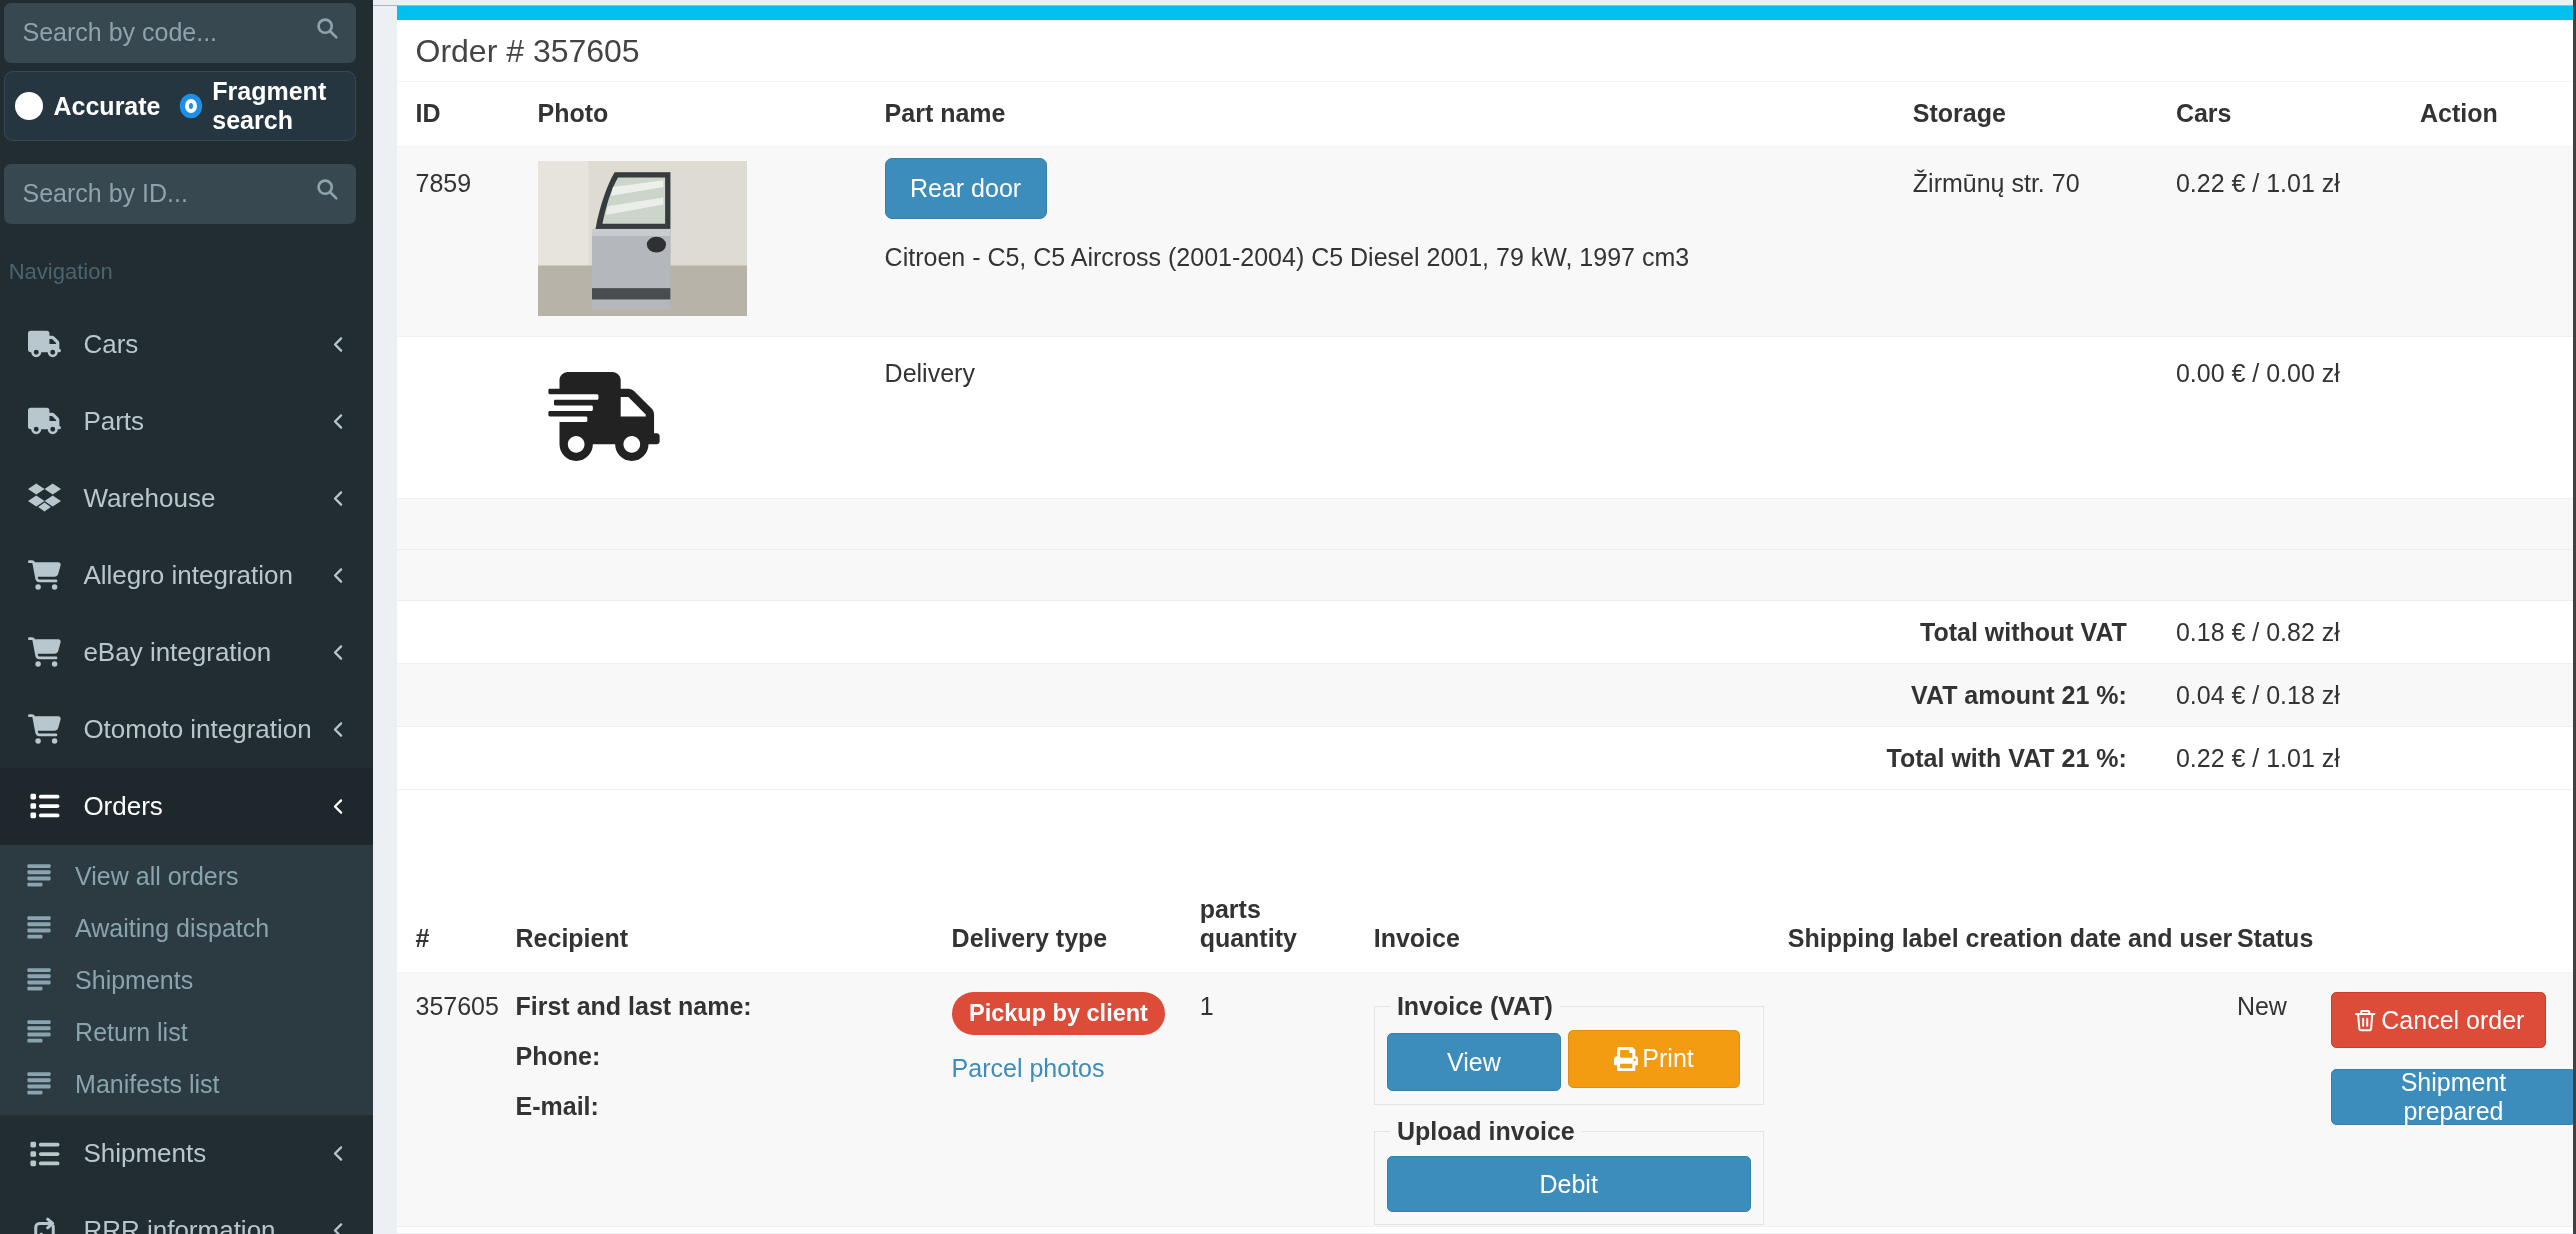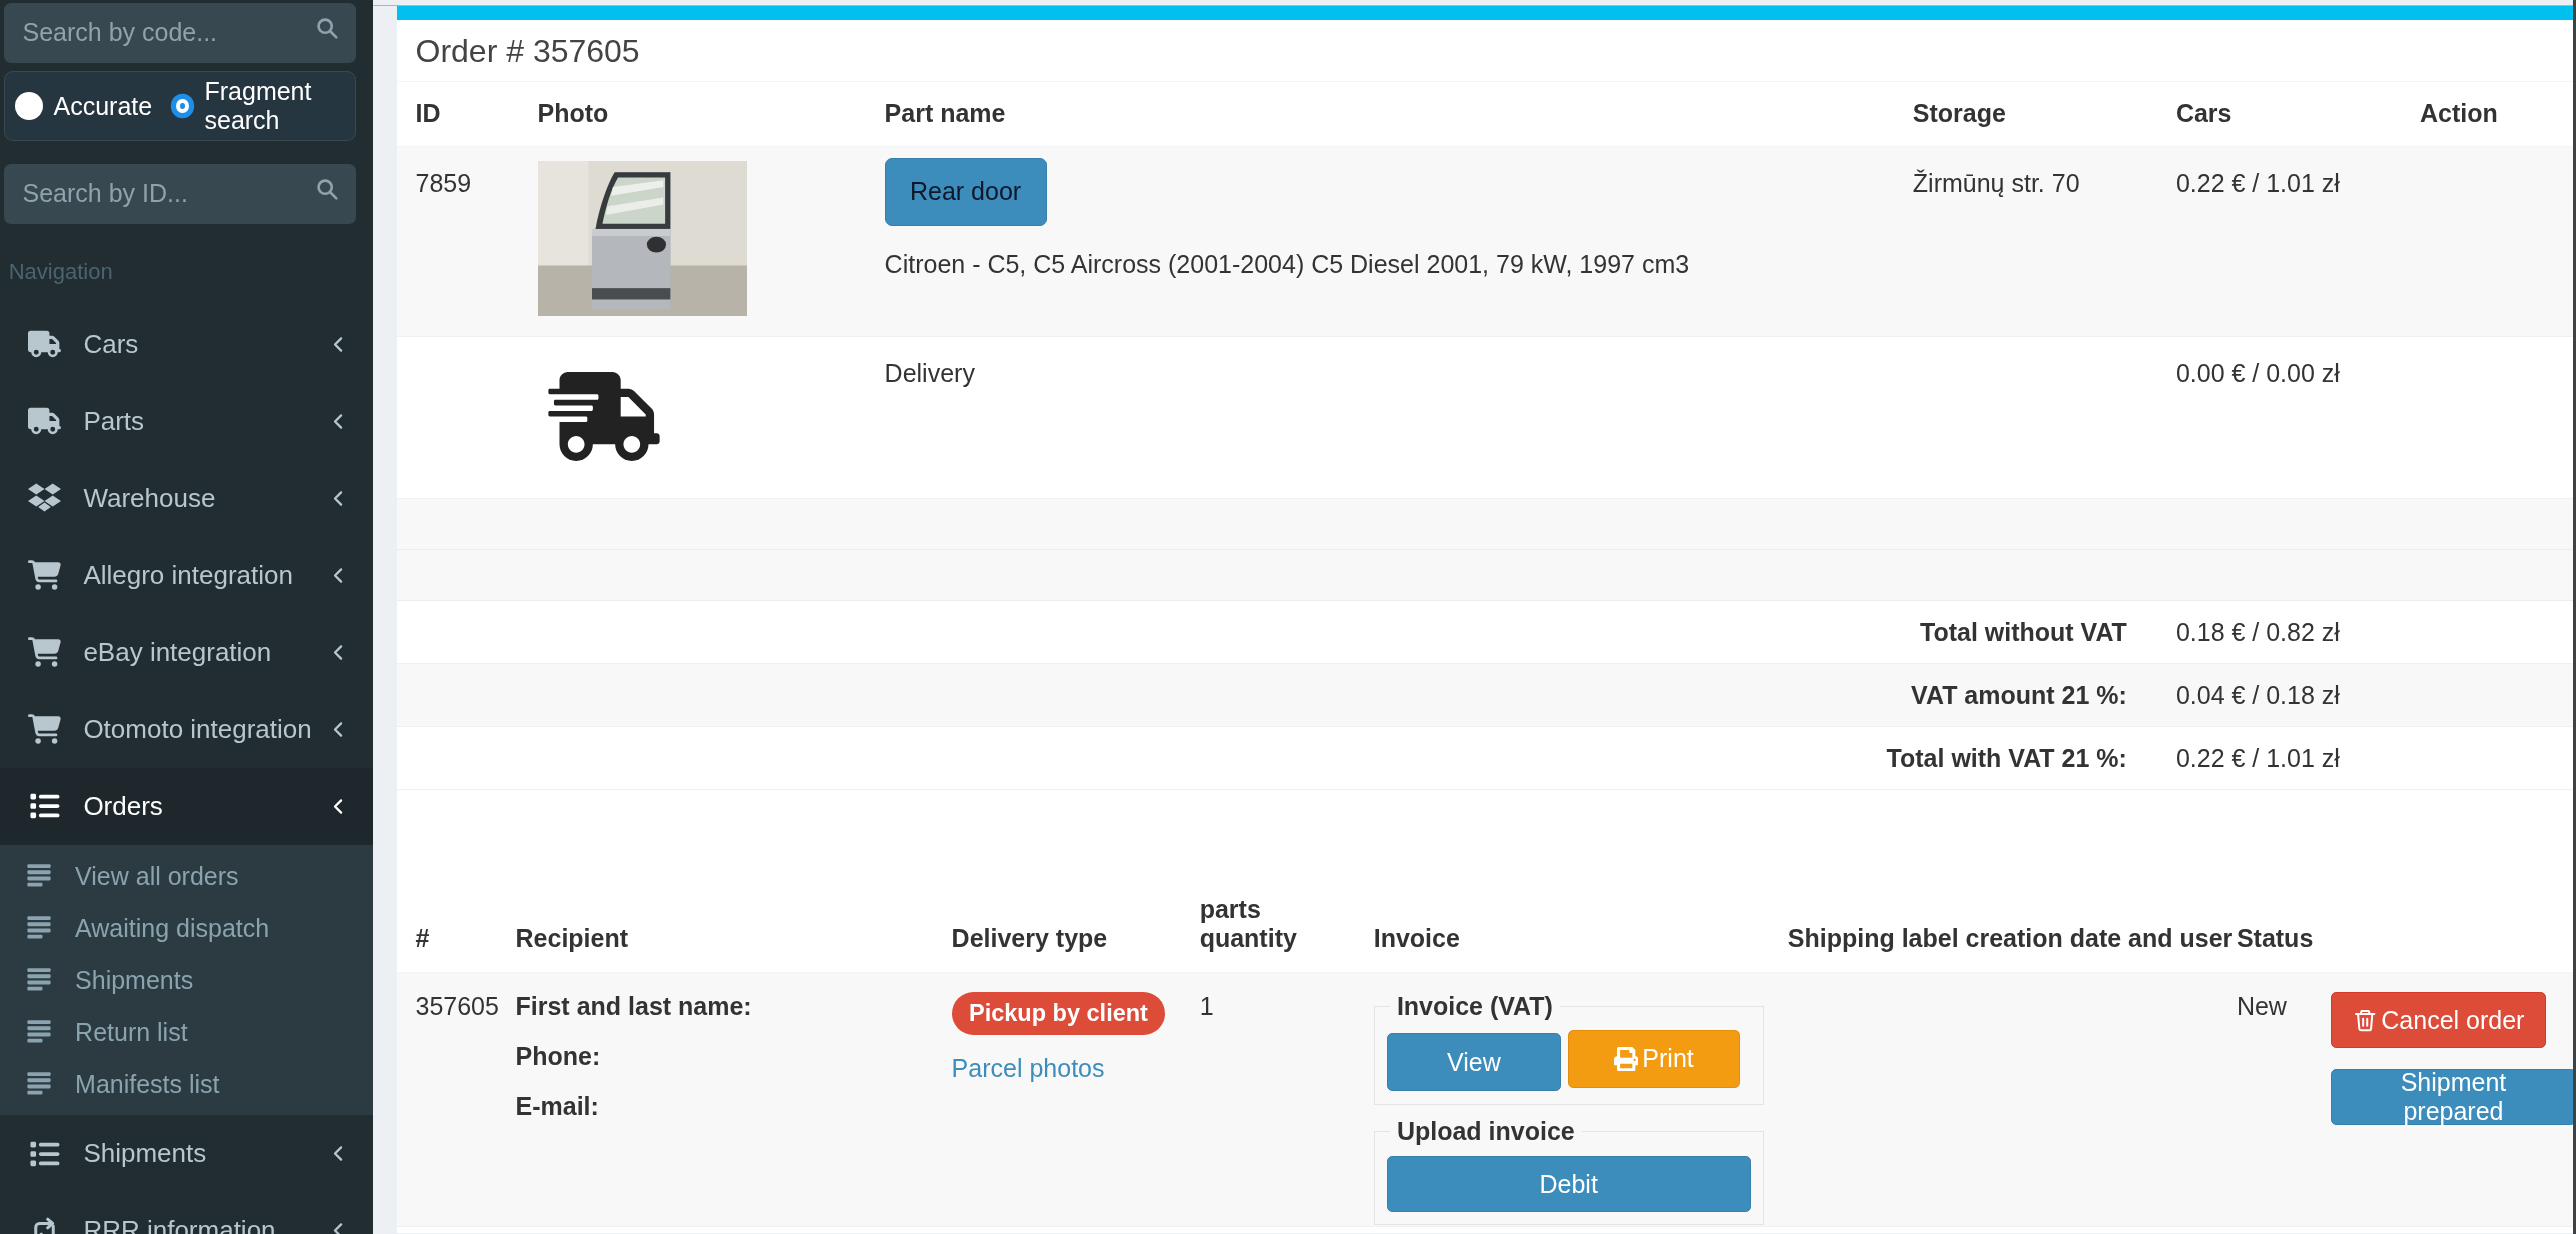--- a/index.html
+++ b/index.html
@@ -8,21 +8,21 @@
   .app { display:flex; width:2576px; height:1235px; position:relative; }
 
   
   .sidebar { width:373px; min-width:373px; height:100%; background:#222d32; padding-top:2.6px; overflow:hidden; }
   .search-box { position:relative; margin:0 17.4px 0 3.5px; width:352px; height:60px; }
   .search-box input { width:100%; height:100%; background:#374850; border:none; border-radius:7px;
       color:#e6edf0; font-size:25px; padding:0 54px 0 19px; outline:none; font-family:inherit; }
   .search-box input::placeholder { color:#8fa3ac; }
   .search-icon { position:absolute; right:15.7px; top:13px; width:24.4px; height:24.4px; color:#8fa3ac; }
   .radio-panel { margin:8.7px 17.4px 0 3.5px; width:352px; height:70px; background:#263640; border:0.9px solid #3b4a52;
-      border-radius:8.7px; display:flex; align-items:center; padding:0 10.5px; color:#fff; font-size:25px; }
+      border-radius:8.7px; display:flex; align-items:center; padding:0 10.5px; color:#fff; font-size:25px;font-weight:bold; }
   .radio-opt { display:flex; align-items:center; gap:10.5px; cursor:pointer; }
   .radio-opt + .radio-opt { margin-left:19px; }
   .radio { width:28px; height:28px; border-radius:50%; background:#fff; }
   .radio.checked { width:14px; height:14px; background:#1d8fe8; border:4.4px solid #fff; box-shadow:0 0 0 5.2px #1d8fe8; margin:5.2px; }
   .sb2 { margin-top:22.7px; }
   .nav-header { color:#4b646f; font-size:22px; padding:35px 0 21px 8.7px; }
   .nav-item { height:77px; display:flex; align-items:center; padding-left:28px; color:#b8c7ce; font-size:26px; cursor:pointer; }
   .nav-item .ic { width:38px; height:30px; margin-right:17.4px; display:flex; align-items:center; }
   .nav-item .ic svg { width:33px; height:30px; }
   .chev { margin-left:auto; margin-right:24.4px; width:21px; height:21px; }
@@ -42,22 +42,22 @@
   table { width:100%; border-collapse:collapse; table-layout:fixed; font-size:25px; color:#333; }
   th { text-align:left; font-weight:bold; padding-left:19px; border-bottom:1.7px solid #f4f4f4; }
   td { vertical-align:top; padding-left:19px; border-bottom:0.9px solid #f0f0f0; }
   .parts-table th { height:64px; vertical-align:middle; }
   tr.gray { background:#f8f8f8; }
   .r-part td { height:190px; }
   .r-del td { height:162px; }
   .r-empty td { height:51px; border-bottom:0.9px solid #ececec; }
   .pt { padding-top:22.7px; }
   .photo-wrap { margin-top:14px; width:209px; height:155px; display:block; cursor:pointer; }
-  .btn-part { display:inline-block; margin-top:11.3px; background:#3c8dbc; border:0.9px solid #367fa9; color:#0f172a;
-      border-radius:7px; height:68px; line-height:59px; padding:0 24.4px; font-size:25px; cursor:pointer; font-family:inherit; }
+  .btn-part { display:inline-block; margin-top:11.3px; background:#3c8dbc; border:0.9px solid #367fa9; color:#ffffff;
+      border-radius:7px; height:61px; line-height:59px; padding:0 24.4px; font-size:25px; cursor:pointer; font-family:inherit; }
   .part-desc { margin-top:24.4px; font-size:25px; color:#333; }
   .truck-big { margin-top:35px; width:132px; height:89px; color:#222; }
   .total-row td { height:63px; }
   .total-label { text-align:right; padding-right:30px; padding-top:17.4px; font-weight:bold; }
   .total-value { padding-top:17.4px; }
 
   .ship-table thead th { height:183px; vertical-align:bottom; padding-bottom:19px; white-space:nowrap; }
   .ship-table thead th.wrap { white-space:normal; }
   .ship-row td { padding-top:19px; height:254px; }
   .rec-line { font-weight:bold; margin-bottom:21px; }

